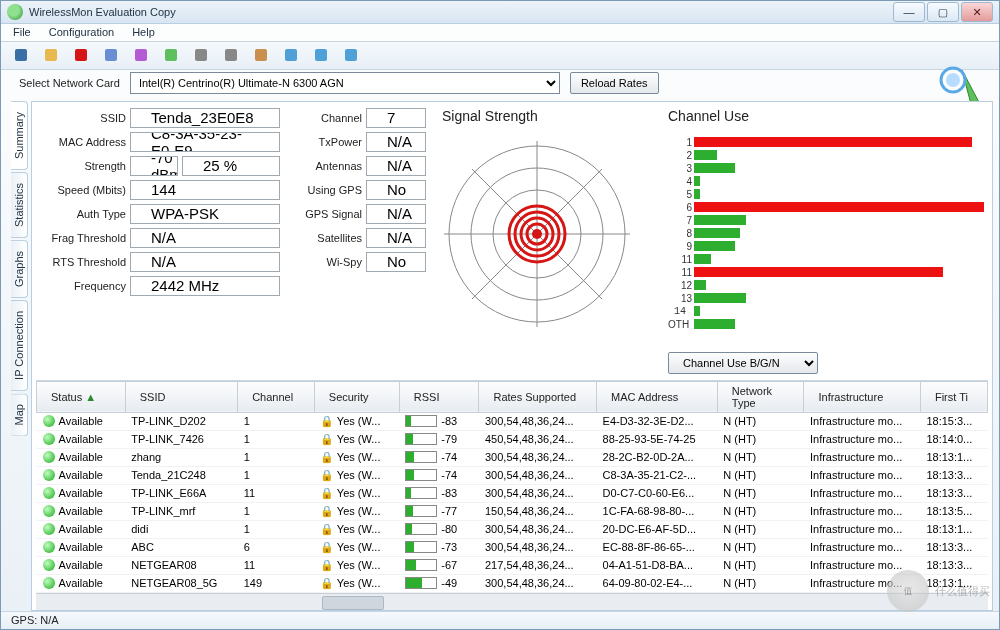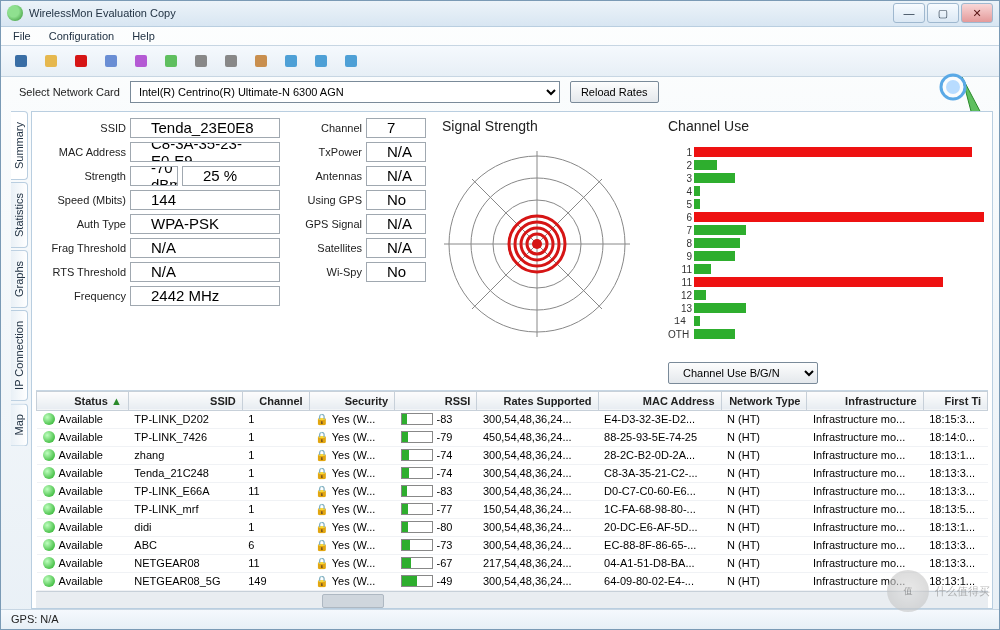--- a/index.html
+++ b/index.html
@@ -33,21 +33,21 @@
 .fld.sm{width:56px;display:inline-flex}
 .sigbox{border:0;flex:0 0 220px}
 .sigtitle,.chtitle{font-size:14px;color:#222;margin-bottom:13px}
 .radar{width:190px;height:190px;margin:2px auto 0 auto}
 .chbox{flex:1}
 .bars{display:grid;grid-template-columns:24px 1fr;gap:2px 2px;align-items:center;font-size:10px;color:#333}
 .bar{height:10px}
 .chsel{margin-top:22px;width:150px;height:22px}
 .tablewrap{flex:1;overflow:hidden;border-top:1px solid #c7d6e3;margin:4px 4px 0 4px;position:relative}
 table{border-collapse:collapse;width:100%;font-size:11px}
-th{background:linear-gradient(#fdfdfd,#e7ecf1);border:1px solid #c7d0d9;padding:3px 6px;text-align:right;font-weight:bold;color:#222;position:sticky;top:0}
+th{background:linear-gradient(#fdfdfd,#e7ecf1);border:1px solid #c7d0d9;padding:3px 14px;text-align:left;font-weight:normal;color:#222;position:sticky;top:0}
 td{padding:2px 6px;border-bottom:1px solid #f0f2f5;white-space:nowrap;overflow:hidden;text-overflow:ellipsis}
 .stat{display:flex;align-items:center;gap:4px}
 .dot{width:12px;height:12px;border-radius:50%;background:radial-gradient(circle at 35% 35%,#bfffbf,#1aa81a)}
 .rssi{display:flex;align-items:center;gap:4px}
 .rssibox{width:30px;height:10px;border:1px solid #888;position:relative;background:#fff}
 .rssibar{position:absolute;left:0;top:0;bottom:0;background:#2eae2e}
 .lock{color:#caa63a;font-size:11px}
 .hscroll{height:16px;background:#e9edf1;border-top:1px solid #c7d0d9;position:relative}
 .hscroll .thumb{position:absolute;left:30%;top:2px;height:12px;width:60px;background:#cfd6dd;border:1px solid #aeb8c2;border-radius:2px}
 .status{height:22px;border-top:1px solid #c7d6e3;display:flex;align-items:center;padding:0 10px;gap:20px;color:#222;background:linear-gradient(#f5f9fd,#e7eff6)}

